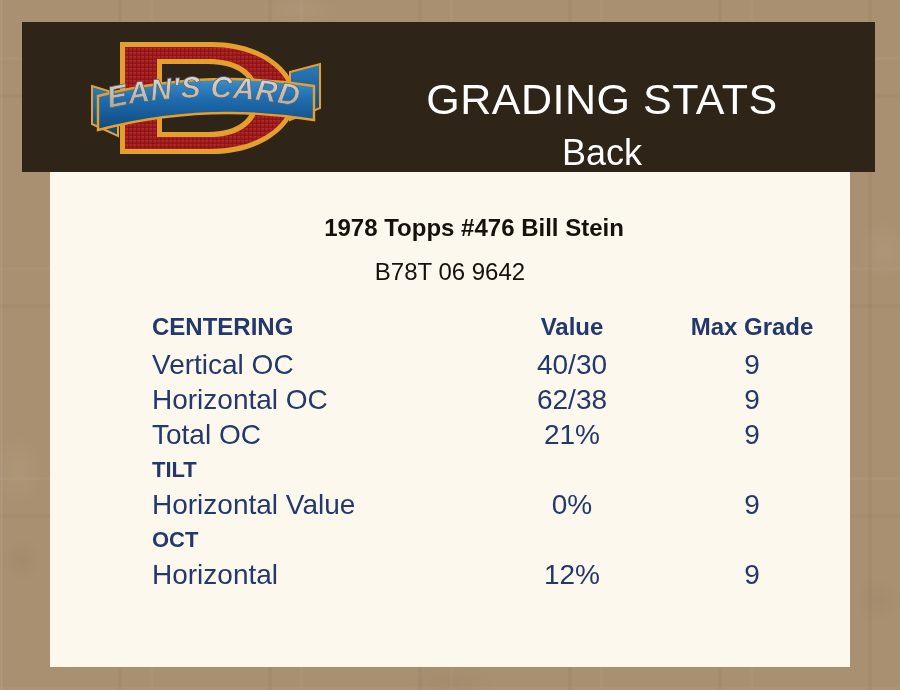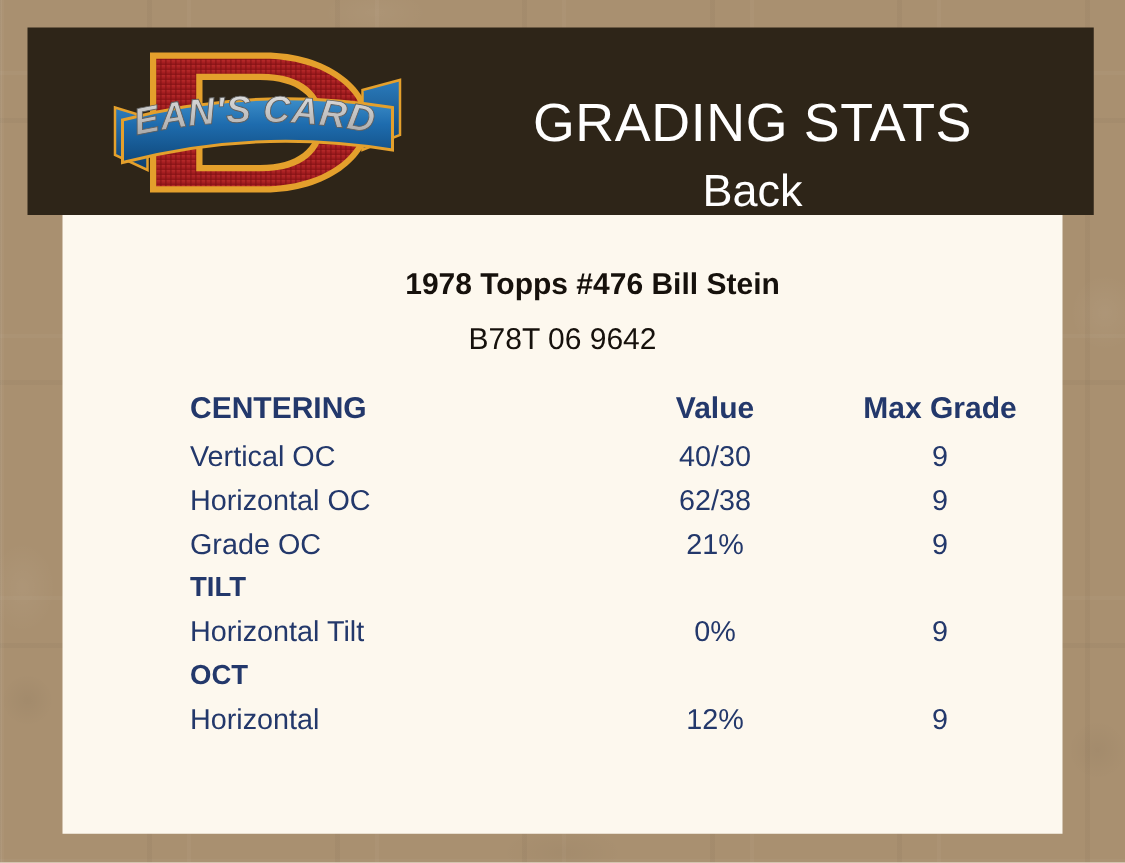--- a/index.html
+++ b/index.html
@@ -129,21 +129,21 @@
     height:38px;
     line-height:30px;
   }
   tr.section-row td {
     font-size:22px;
     font-weight:bold;
     height:35px;
     line-height:30px;
   }
   tr.stat-row td {
-    font-size:23px;
+    font-size:28px;
     font-weight:normal;
     height:35px;
     line-height:30px;
   }
   tr.stat-row .col-label { padding-left:52px; }
 </style>
 </head>
 <body>
 
 <div id="bg-texture"></div>
@@ -217,31 +217,31 @@
           <td class="col-label">Vertical OC</td>
           <td class="col-value">40/30</td>
           <td class="col-grade">9</td>
         </tr>
         <tr class="stat-row">
           <td class="col-label">Horizontal OC</td>
           <td class="col-value">62/38</td>
           <td class="col-grade">9</td>
         </tr>
         <tr class="stat-row">
-          <td class="col-label">Grade OC</td>
+          <td class="col-label">Total OC</td>
           <td class="col-value">21%</td>
           <td class="col-grade">9</td>
         </tr>
         <tr class="section-row">
           <td class="col-label">TILT</td>
           <td class="col-value"></td>
           <td class="col-grade"></td>
         </tr>
         <tr class="stat-row">
-          <td class="col-label">Horizontal Tilt</td>
+          <td class="col-label">Horizontal Value</td>
           <td class="col-value">0%</td>
           <td class="col-grade">9</td>
         </tr>
         <tr class="section-row">
           <td class="col-label">OCT</td>
           <td class="col-value"></td>
           <td class="col-grade"></td>
         </tr>
         <tr class="stat-row">
           <td class="col-label">Horizontal</td>

